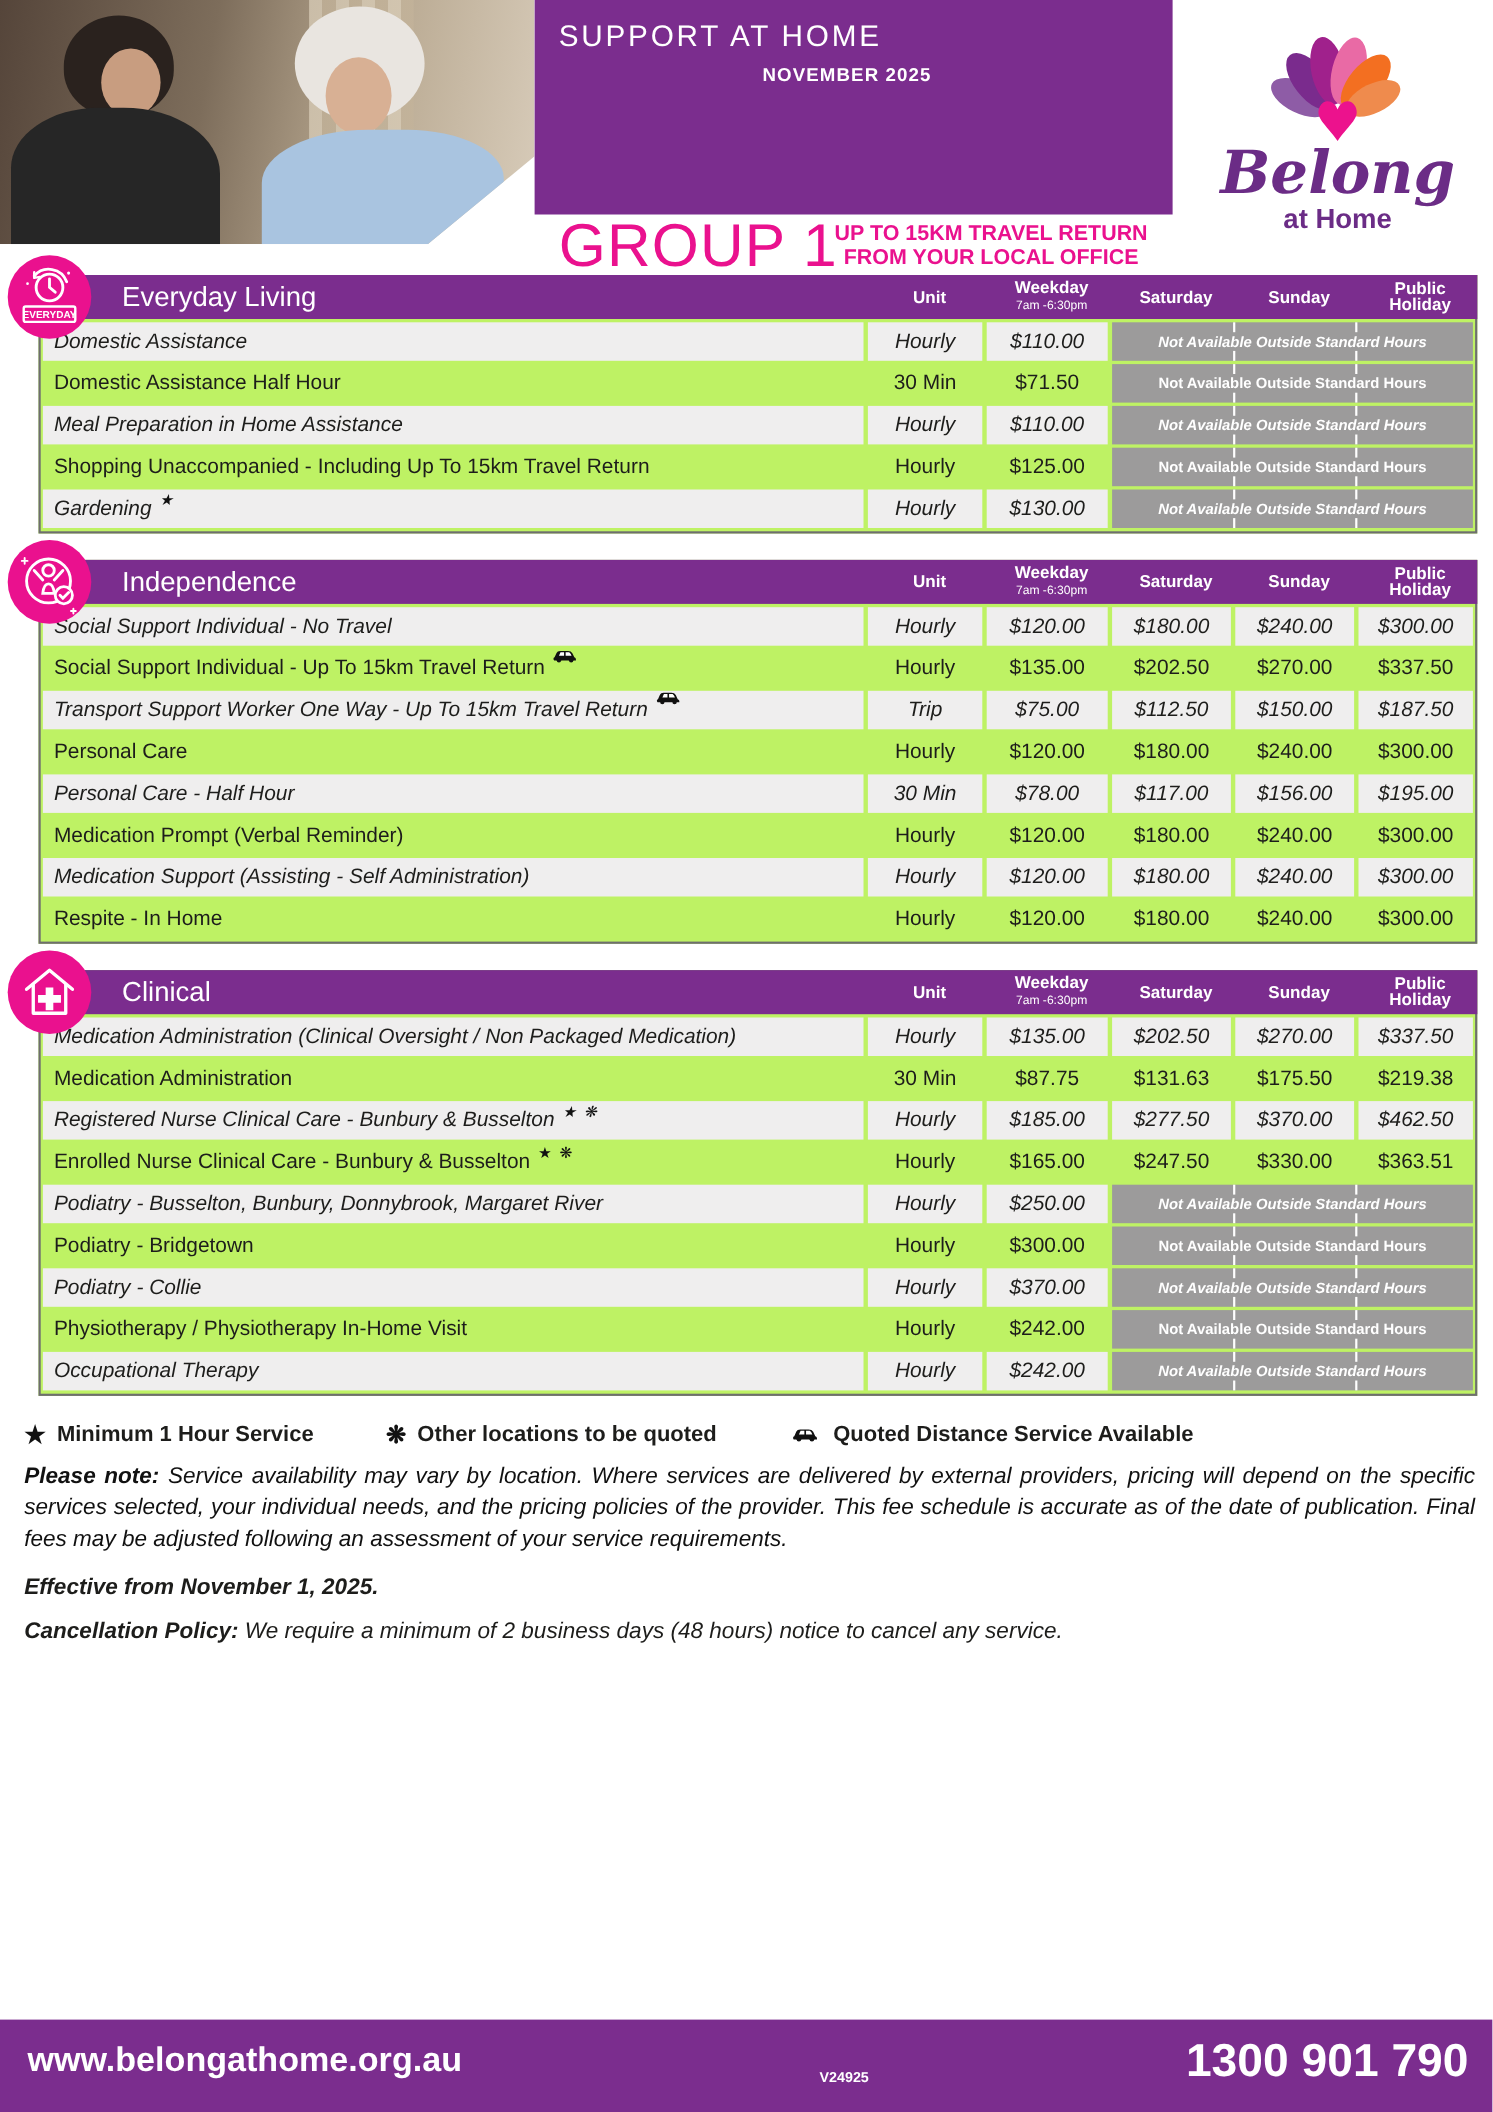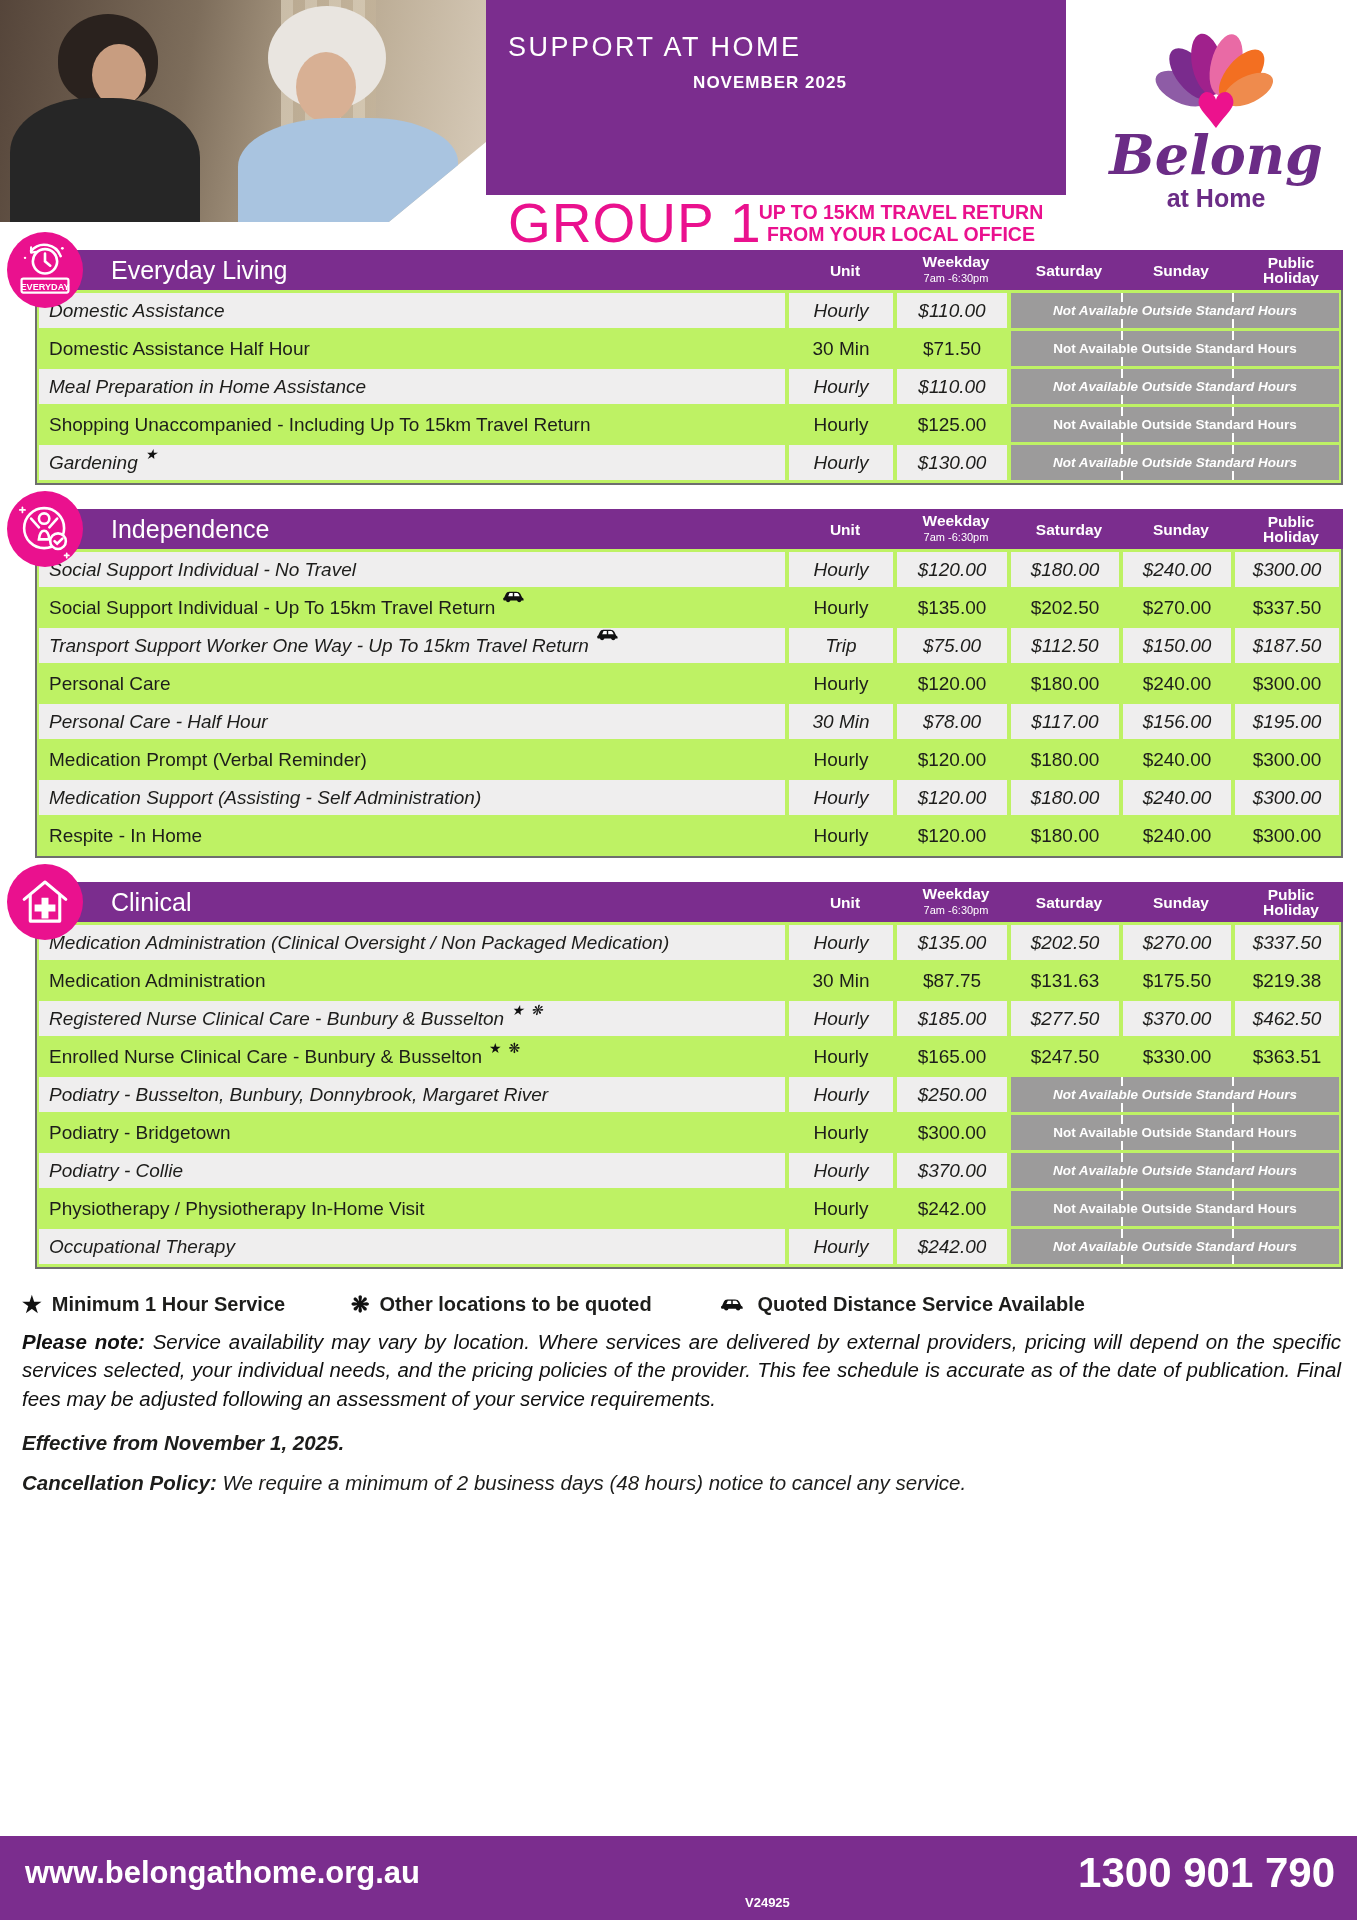--- a/index.html
+++ b/index.html
@@ -25,21 +25,21 @@
            background:repeating-linear-gradient(90deg,#d9cdb8 0 12px,#c3b39a 12px 24px);opacity:.75;}
   .p-hair1{position:absolute;left:58px;top:14px;width:100px;height:92px;background:#2a221e;border-radius:50% 50% 46% 46%;}
   .p-face1{position:absolute;left:92px;top:44px;width:54px;height:62px;background:#c89d80;border-radius:50%;}
   .p-body1{position:absolute;left:10px;top:98px;width:190px;height:130px;background:#262626;border-radius:42% 46% 0 0;}
   .p-hair2{position:absolute;left:268px;top:6px;width:118px;height:104px;background:#e9e5e0;border-radius:50%;}
   .p-face2{position:absolute;left:296px;top:52px;width:60px;height:70px;background:#d8b094;border-radius:50%;}
   .p-body2{position:absolute;left:238px;top:118px;width:220px;height:110px;background:#a9c4e0;border-radius:44% 40% 0 0;}
 
   .title-block{position:absolute;left:486px;top:0;width:580px;height:195px;background:var(--purple);
                color:#fff;padding:18px 22px 0 18px;}
-  .kicker{font-size:27px;letter-spacing:2.5px;font-weight:400;margin:14px 0 10px 4px;}
+  .kicker{font-size:27px;letter-spacing:2.5px;font-weight:400;margin:0 0 10px 4px;}
   .fee-box{border:3px solid #fff;margin-right:4px;padding:0 10px 6px 12px;font-size:56px;
            letter-spacing:3px;font-weight:400;line-height:1.02;white-space:nowrap;}
   .issue-date{text-align:center;font-size:17px;font-weight:700;letter-spacing:1px;margin:8px 8px 0 0;}
 
   .logo{position:absolute;left:1098px;top:18px;width:236px;text-align:center;color:#6b2c86;}
   .logo-brand{font-family:"DejaVu Serif",serif;font-style:italic;font-weight:700;font-size:54px;line-height:1;margin-top:-6px;}
   .logo-sub{font-size:25px;font-weight:700;margin-top:2px;}
 
   .group-title{position:absolute;left:508px;top:196px;font-size:55px;line-height:1;color:var(--pink);
                letter-spacing:1px;font-weight:400;}
@@ -85,21 +85,21 @@
   .note{margin:12px 16px 0 22px;font-style:italic;font-size:20.5px;line-height:1.38;
         text-align:justify;color:#111;}
   .note b,.cancel b{font-weight:700;}
   .effective{margin:18px 22px 0;font-weight:700;font-style:italic;font-size:20.5px;}
   .cancel{margin:16px 22px 0;font-style:italic;font-size:20.5px;}
 
   
   .footer{position:absolute;left:0;right:0;bottom:0;height:84px;background:var(--purple);color:#fff;}
   .site{position:absolute;left:25px;top:19px;font-size:31px;font-weight:700;}
   .phone{position:absolute;right:22px;top:13px;font-size:42px;font-weight:700;}
-  .version{position:absolute;left:745px;bottom:10px;font-size:13px;font-weight:700;}
+  .version{position:absolute;left:745px;bottom:24px;font-size:13px;font-weight:700;}
 </style>
 </head>
 <body>
 
 <div class="page">
 
   <header class="header">
     <div class="photo">
       <div class="curtain"></div>
       <div class="p-hair1"></div>

